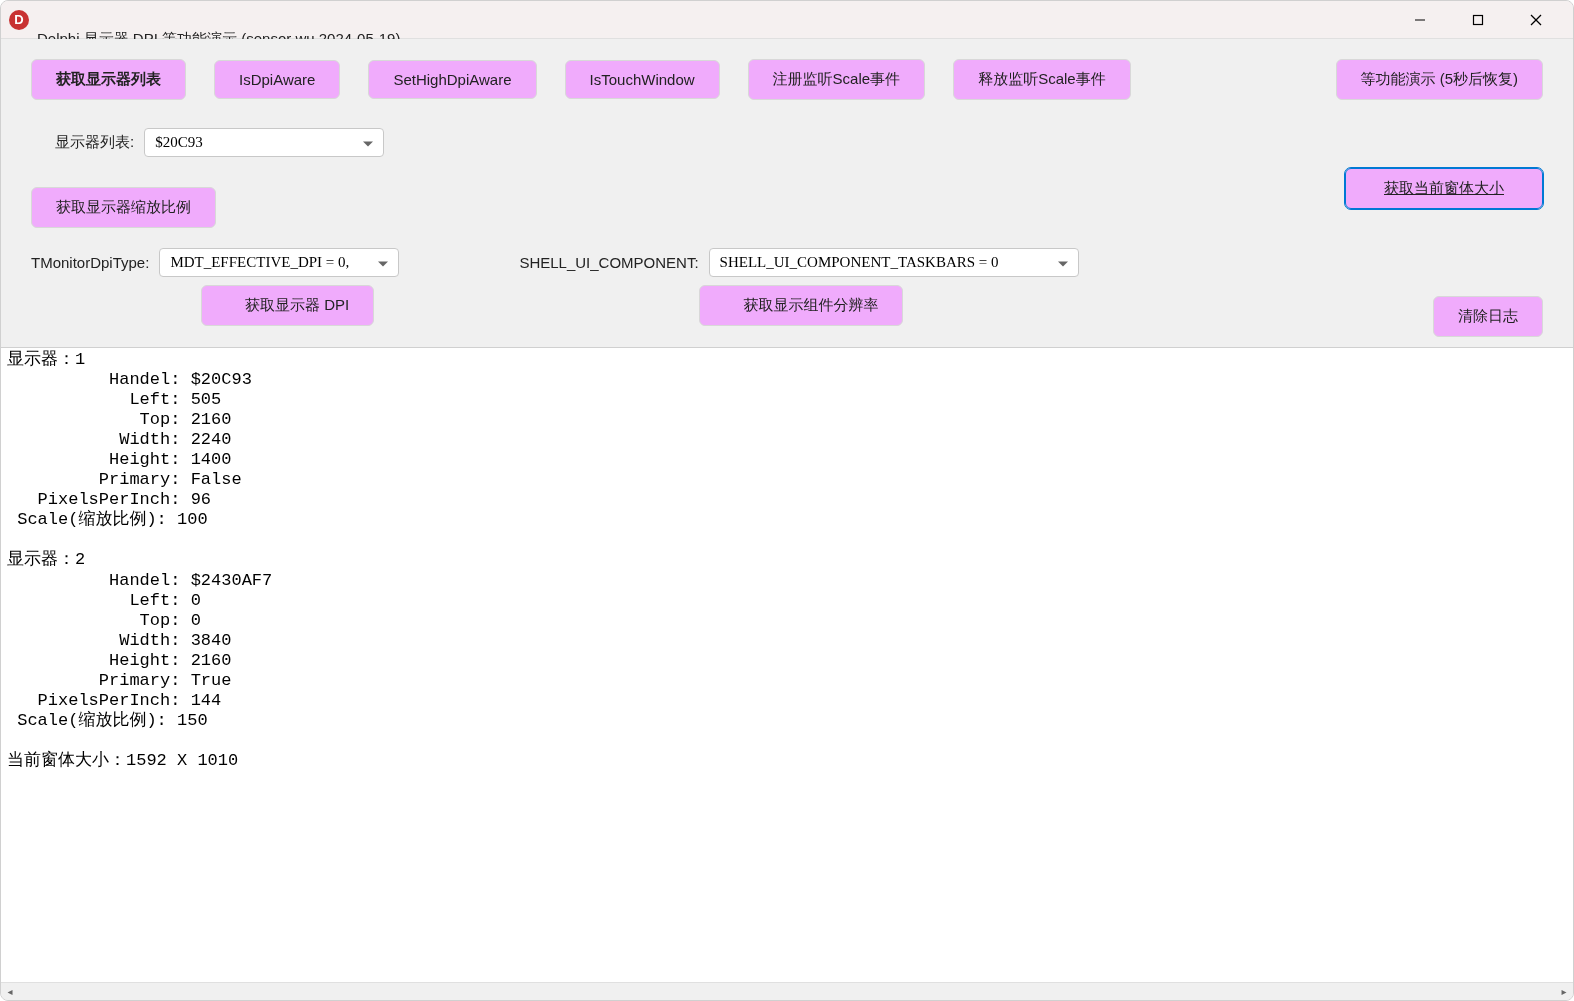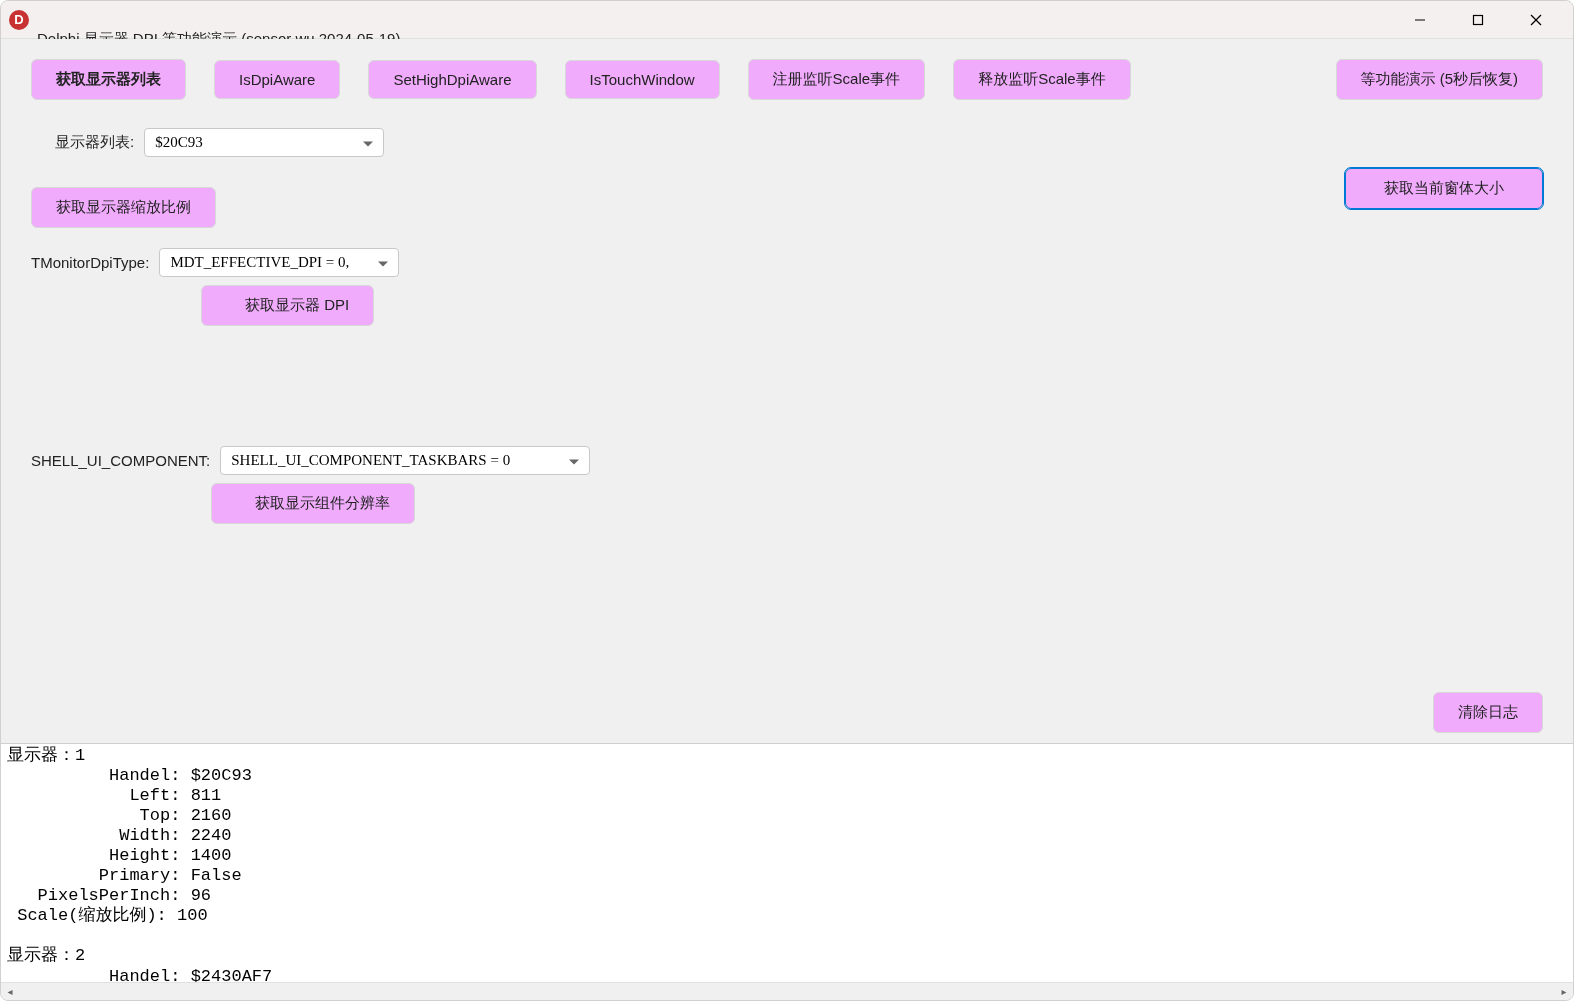--- a/index.html
+++ b/index.html
@@ -81,20 +81,21 @@
       padding: 10px 24px;
       font-size: 15px;
       color: #222;
       cursor: pointer;
       font-family: inherit;
       white-space: nowrap;
     }
     .btn-focused {
       border: 1px solid #0078d4;
       outline: 1px solid #0078d4;
+      text-decoration: underline;
     }
     .form-row-split {
       display: flex;
       justify-content: space-between;
       align-items: flex-start;
       margin-bottom: 0px;
     }
     .form-group {
       display: flex;
       align-items: center;
@@ -156,21 +157,20 @@
       align-items: center;
       justify-content: center;
       font-size: 10px;
       color: #666;
       cursor: pointer;
     }
     .dpi-row {
       display: flex;
       align-items: flex-start;
       gap: 120px;
-      flex-direction: column;
     }
     .dpi-col {
       display: flex;
       flex-direction: column;
       gap: 8px;
       align-items: flex-start;
     }
     .dpi-col .btn {
       margin-left: 170px;
       padding-left: 43px;
@@ -254,21 +254,21 @@
         </div>
         <button class="btn">获取显示组件分辨率</button>
       </div>
 
       <button class="btn" style="margin-left:auto;margin-top:48px;">清除日志</button>
     </div>
   </div>
 
   <div class="log-area">显示器：1
           Handel: $20C93
-            Left: 811
+            Left: 505
              Top: 2160
            Width: 2240
           Height: 1400
          Primary: False
    PixelsPerInch: 96
  Scale(缩放比例): 100
 
 显示器：2
           Handel: $2430AF7
             Left: 0

